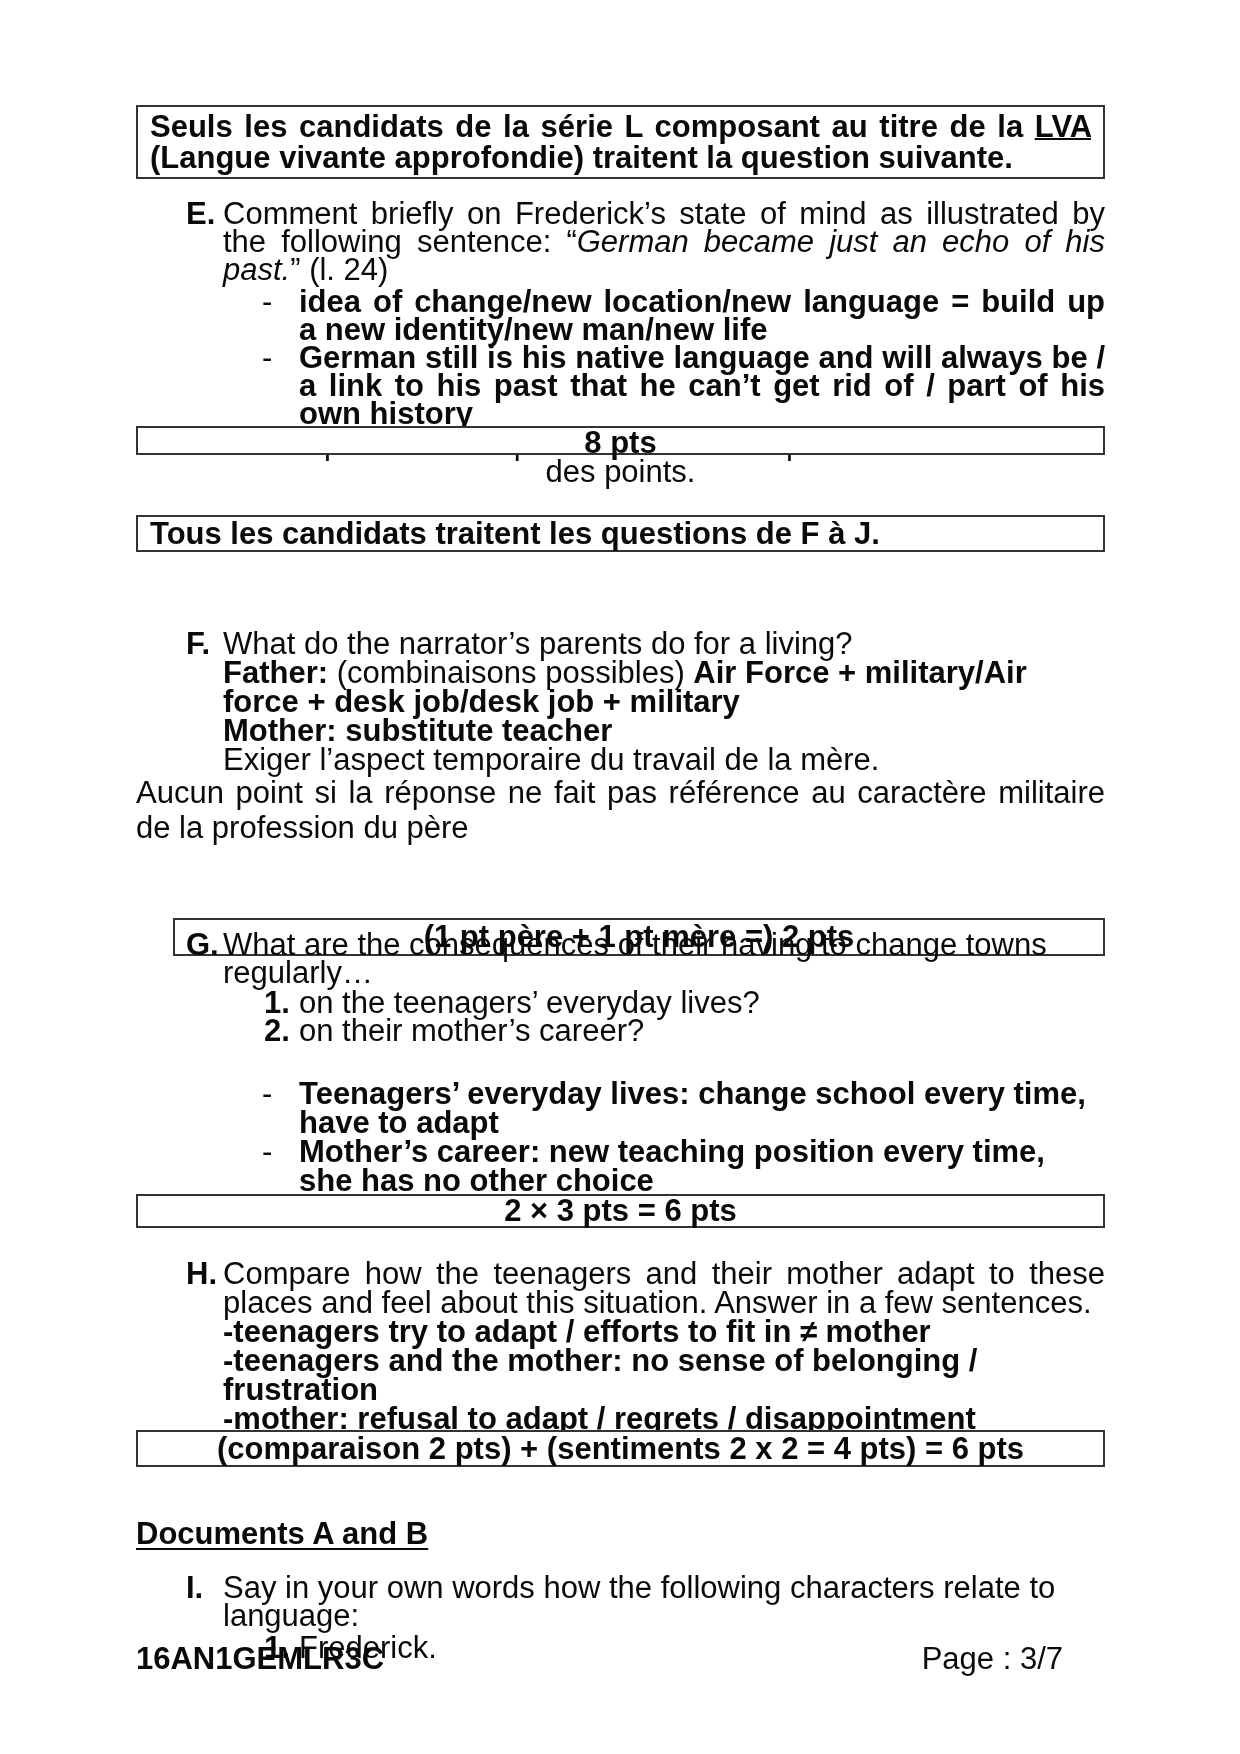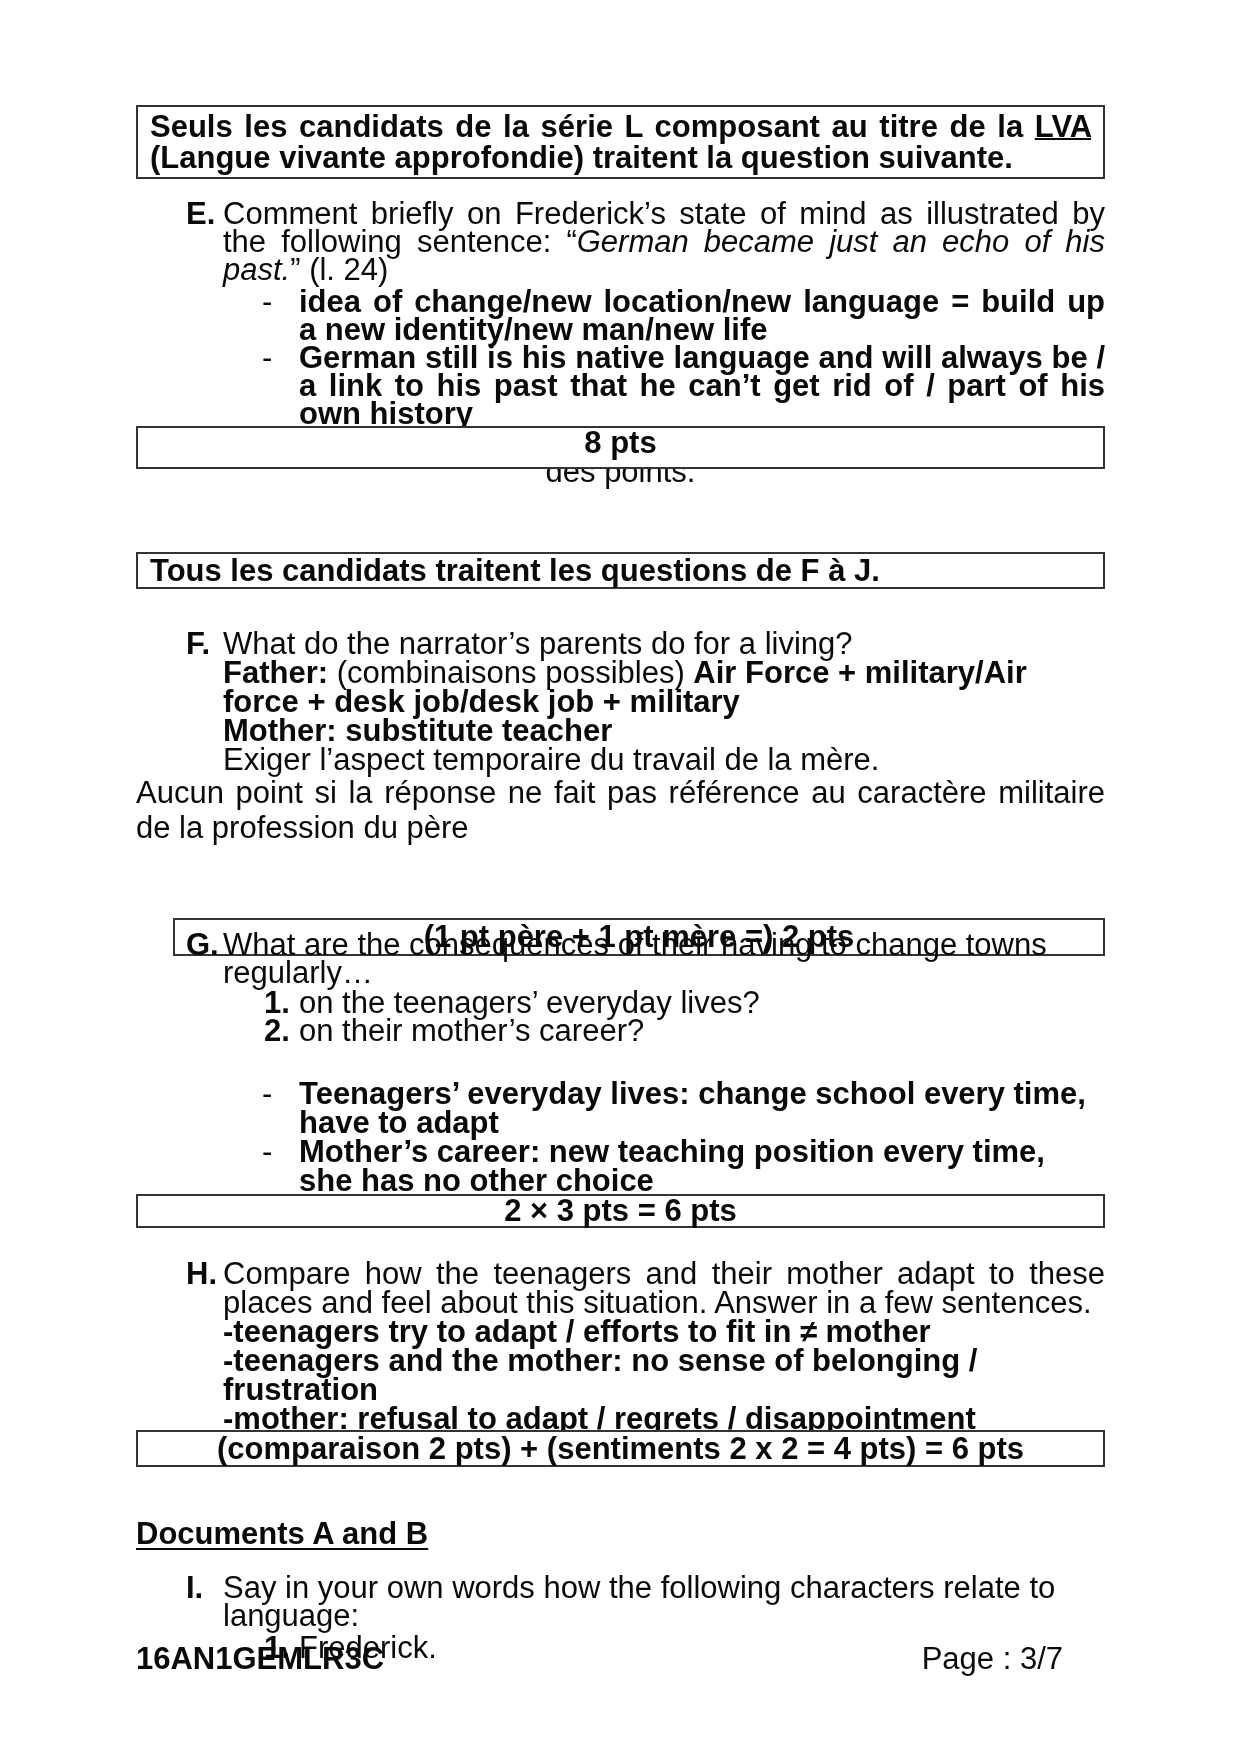--- a/index.html
+++ b/index.html
@@ -12,24 +12,24 @@
     font-size:31px;line-height:28px;color:#0a0a0a;
     overflow:hidden;
   }
   .abs{position:absolute;left:136px;width:969px;}
   .bold{font-weight:bold;}
   .just{text-align:justify;}
   .boxed{border:2px solid #333;background:#fff;box-sizing:border-box;}
   
   #banner1{top:105px;padding:4px 12px;font-weight:bold;line-height:31px;text-align:justify;}
   #banner1 .u{text-decoration:underline;text-decoration-thickness:2px;}
-  #banner2{top:515px;height:37px;padding:3px 0 0 12px;font-weight:bold;margin-top:37px;}
+  #banner2{top:515px;height:37px;padding:3px 0 0 12px;font-weight:bold;}
   
   .ptsbox{text-align:center;font-weight:bold;}
-  #box-e{top:426px;height:43px;line-height:29px;}
+  #box-e{top:426px;height:29px;line-height:29px;}
   #box-f{top:870px;left:173px;width:932px;height:38px;line-height:34px;margin-top:48px;}
   #box-g{top:1194px;height:34px;line-height:30px;}
   #box-h{top:1430px;height:37px;line-height:33px;}
   
   .heading{font-weight:bold;text-decoration:underline;text-decoration-thickness:2px;text-underline-offset:4px;}
   #h-docb{top:572px;}
   #h-docsab{top:1520px;}
   
   .row{display:flex;}
   .marker{flex:0 0 87px;padding-left:50px;box-sizing:border-box;font-weight:bold;}

